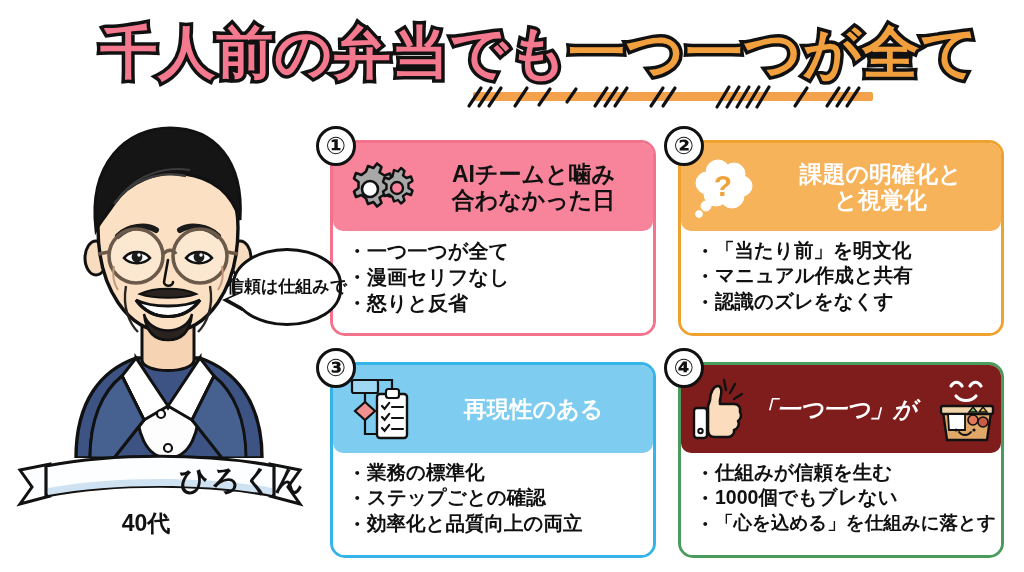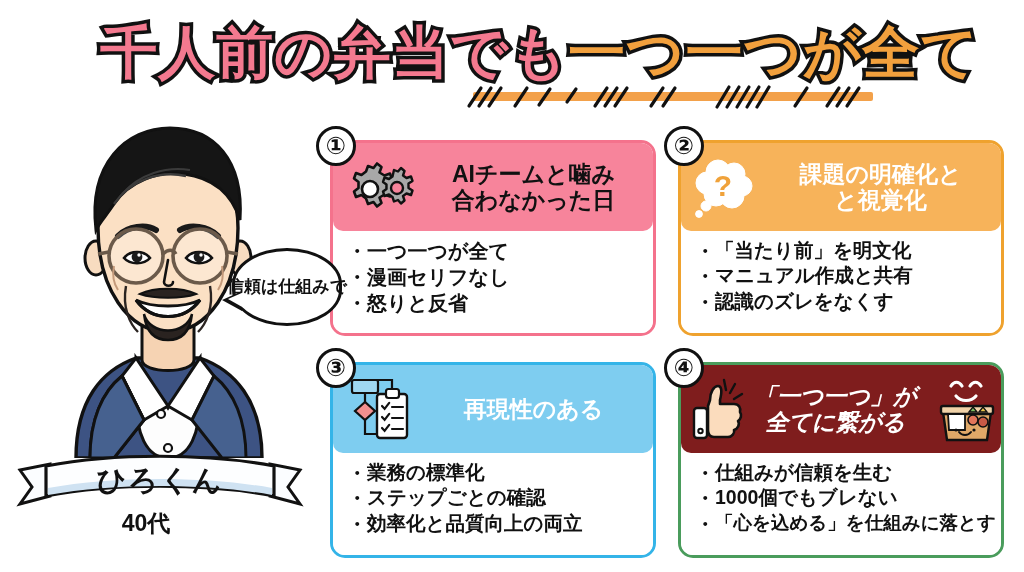--- a/index.html
+++ b/index.html
@@ -49,21 +49,21 @@
   }
   #speech-tail-in {
     position: absolute; left: -7px; top: 41px; width: 0; height: 0;
     border-top: 7px solid transparent; border-bottom: 9px solid transparent;
     border-right: 16px solid #fff;
   }
 
   
   #ribbon { position: absolute; left: 14px; top: 452px; width: 292px; height: 62px; }
   #ribbon-name {
-    position: absolute; left: 0; top: 9px; width: 292px; text-align: center;
+    position: absolute; left: 0; top: 9px; width: 292px; text-align: right;
     font-size: 29px; font-weight: bold; color: #111; letter-spacing: 2px;
   }
   #ribbon-age {
     position: absolute; left: 0; top: 508px; width: 292px; text-align: center;
     font-size: 23px; font-weight: bold; color: #111;
   }
 
   
   .card {
     position: absolute; width: 326px; height: 196px;
@@ -349,21 +349,20 @@
                 <path d="M45 10 L40 19"></path>
                 <path d="M52 20 L44 25"></path>
             </g>
             <path d="M20 26 C20 18 24 12 28 12 C32 12 32 18 30 26 L30 30 L44 30 C49 30 51 34 50 38 C52 41 51 45 48 47 C50 50 48 55 44 56 C45 59 42 63 38 63 L24 63 C20 63 18 60 18 56 L18 32 Z" fill="#fbdcbd" stroke="#111" stroke-width="2.6" stroke-linejoin="round"></path>
             <rect x="4" y="34" width="13" height="30" rx="3" fill="#ffffff" stroke="#111" stroke-width="2.4"></rect>
             <circle cx="10.5" cy="57" r="2.2" fill="none" stroke="#111" stroke-width="2"></circle>
           </svg>
         </span>
         <span class="head-text" style="flex:0 1 auto;">
           <div>「一つ一つ」が</div>
-          <div>全てに繋がる</div>
         </span>
         <span class="head-icon" style="margin-left:auto;">
           <svg width="60" height="74" viewBox="0 0 60 74">
 
             <g fill="none" stroke="#ffffff" stroke-width="3.2" stroke-linecap="round">
               <path d="M14 14 C17 9 22 9 25 14"></path>
               <path d="M33 14 C36 9 41 9 44 14"></path>
               <path d="M19 24 C24 30 34 30 39 24"></path>
             </g>
 

